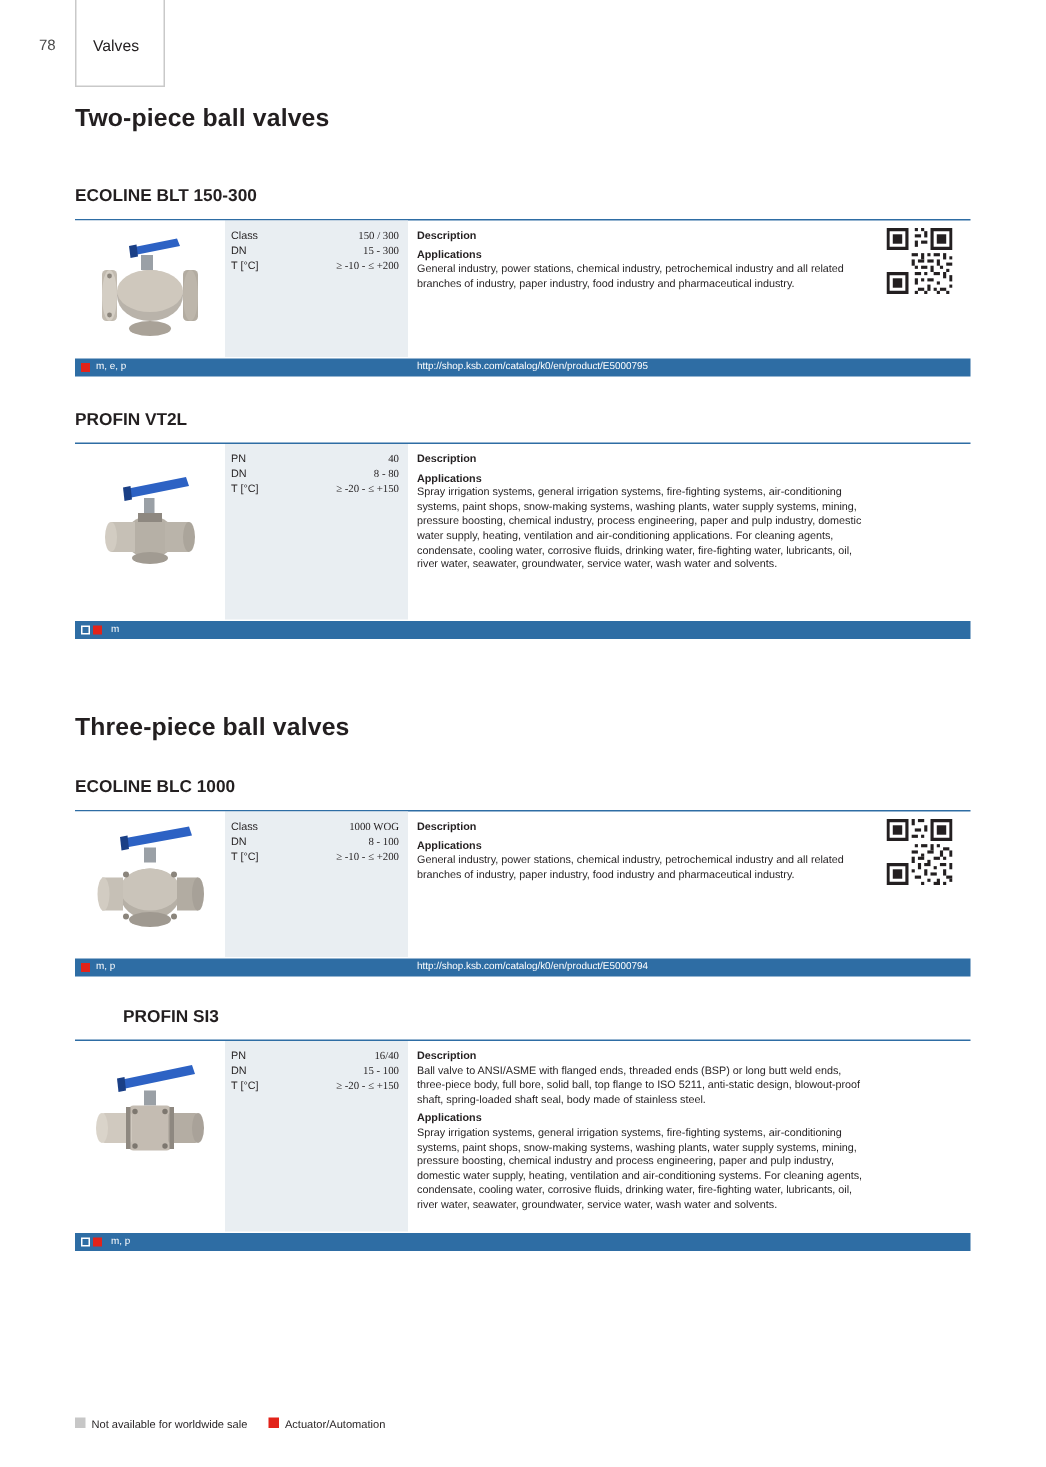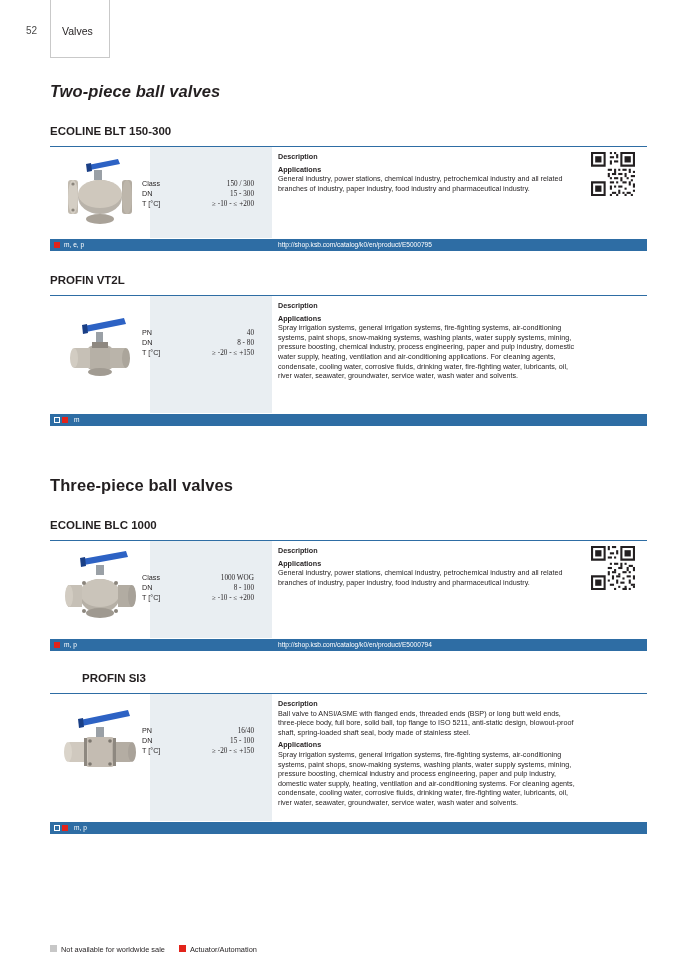--- a/index.html
+++ b/index.html
@@ -79,25 +79,24 @@
   }
   .img-panel {
     position: absolute;
     left: 0; top: 1px;
     width: 100px;
     background: #ffffff;
   }
 
   .spec-rows {
     position: absolute;
-    left: 92px; top: 6px;
+    left: 104px; top: 6px;
     width: 116px;
     font-size: 7.2px;
     color: #231f20;
-    margin-top: 27px;
   }
   .spec-row {
     position: relative;
     height: 10px;
     line-height: 10px;
   }
   .spec-label { position: absolute; left: 0; }
   .spec-value { position: absolute; right: 4px; text-align: right; font-family: Liberation Serif, serif; }
 
   .desc {
@@ -172,26 +171,26 @@
   .legend .sw.red { background: #e2231a; }
   .legend .gap { width: 14px; display: inline-block; }
 
   
   .valve-img { position: relative; width: 100px; height: 100%; }
 </style>
 </head>
 <body>
 
 <div class="page-header">
-  <div class="page-number">52</div>
+  <div class="page-number">78</div>
   <div class="header-tab"></div>
   <div class="header-tab-label">Valves</div>
 </div>
 
-<div class="section-title" style="top:82px;font-style:italic;">Two-piece ball valves</div>
+<div class="section-title" style="top:70px;">Two-piece ball valves</div>
 
 <div class="product-title" style="top:125px;">ECOLINE BLT 150-300</div>
 <div class="product" style="top:146px; height:104px;">
   <div class="rule-top"></div>
   <div class="img-panel" style="height:91px;">
     <svg class="valve-img" viewBox="0 0 100 91" xmlns="http://www.w3.org/2000/svg">
 
       <path d="M38 18 L68 12 L70 17 L40 23 Z" fill="#2d62c4"></path>
       <path d="M36 17 L41 16 L42 24 L37 25 Z" fill="#1a3f86"></path>
 

